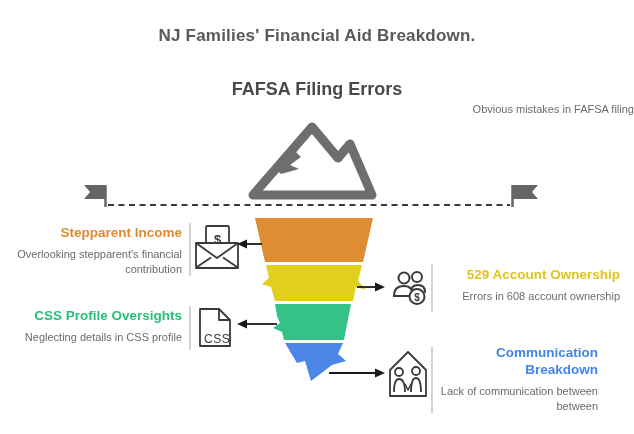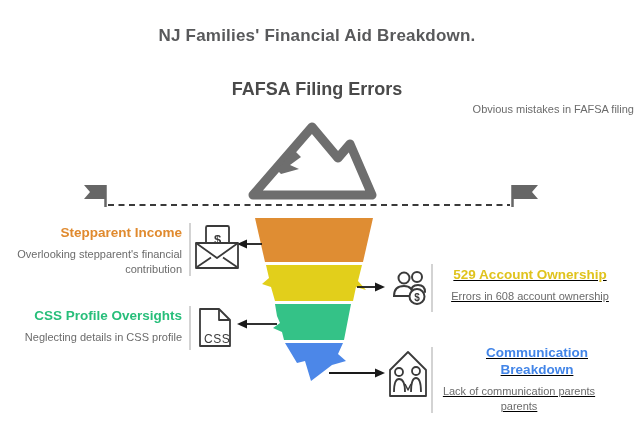--- a/index.html
+++ b/index.html
@@ -16,21 +16,21 @@
     font-size:18px;font-weight:bold;color:#4a4a4a;
   }
   .stage-top-desc{
     position:absolute;left:0;right:0;top:103px;text-align:right;
     font-size:11px;color:#6b6b6b;margin-left:20px;
   }
   .label-block{position:absolute;}
   .label-block .stage-title{font-size:13.5px;font-weight:bold;line-height:1.25;margin-bottom:5px;}
   .label-block .stage-desc{font-size:11px;color:#6b6b6b;line-height:1.35;}
   .align-right{text-align:right;}
-  .align-left{text-align:center;text-decoration:underline;}
+  .align-left{text-align:right;}
   .c-orange{color:#e08a2e;}
   .c-yellow{color:#e0c31d;}
   .c-green{color:#27be7a;}
   .c-blue{color:#4285e8;margin-left:36px;}
   .gfx{position:absolute;left:0;top:0;}
 </style>
 </head>
 <body>
 
 <div class="canvas">
@@ -130,16 +130,16 @@
     <div class="stage-desc">Errors in 608 account ownership</div>
   </div>
 
   <div class="label-block align-right" style="right:452px;top:308px;width:200px;">
     <div class="stage-title c-green">CSS Profile Oversights</div>
     <div class="stage-desc">Neglecting details in CSS profile</div>
   </div>
 
   <div class="label-block align-left" style="left:440px;top:345px;width:158px;">
     <div class="stage-title c-blue">Communication Breakdown</div>
-    <div class="stage-desc">Lack of communication parents parents</div>
+    <div class="stage-desc">Lack of communication between between</div>
   </div>
 
 </div>
 
 </body></html>

